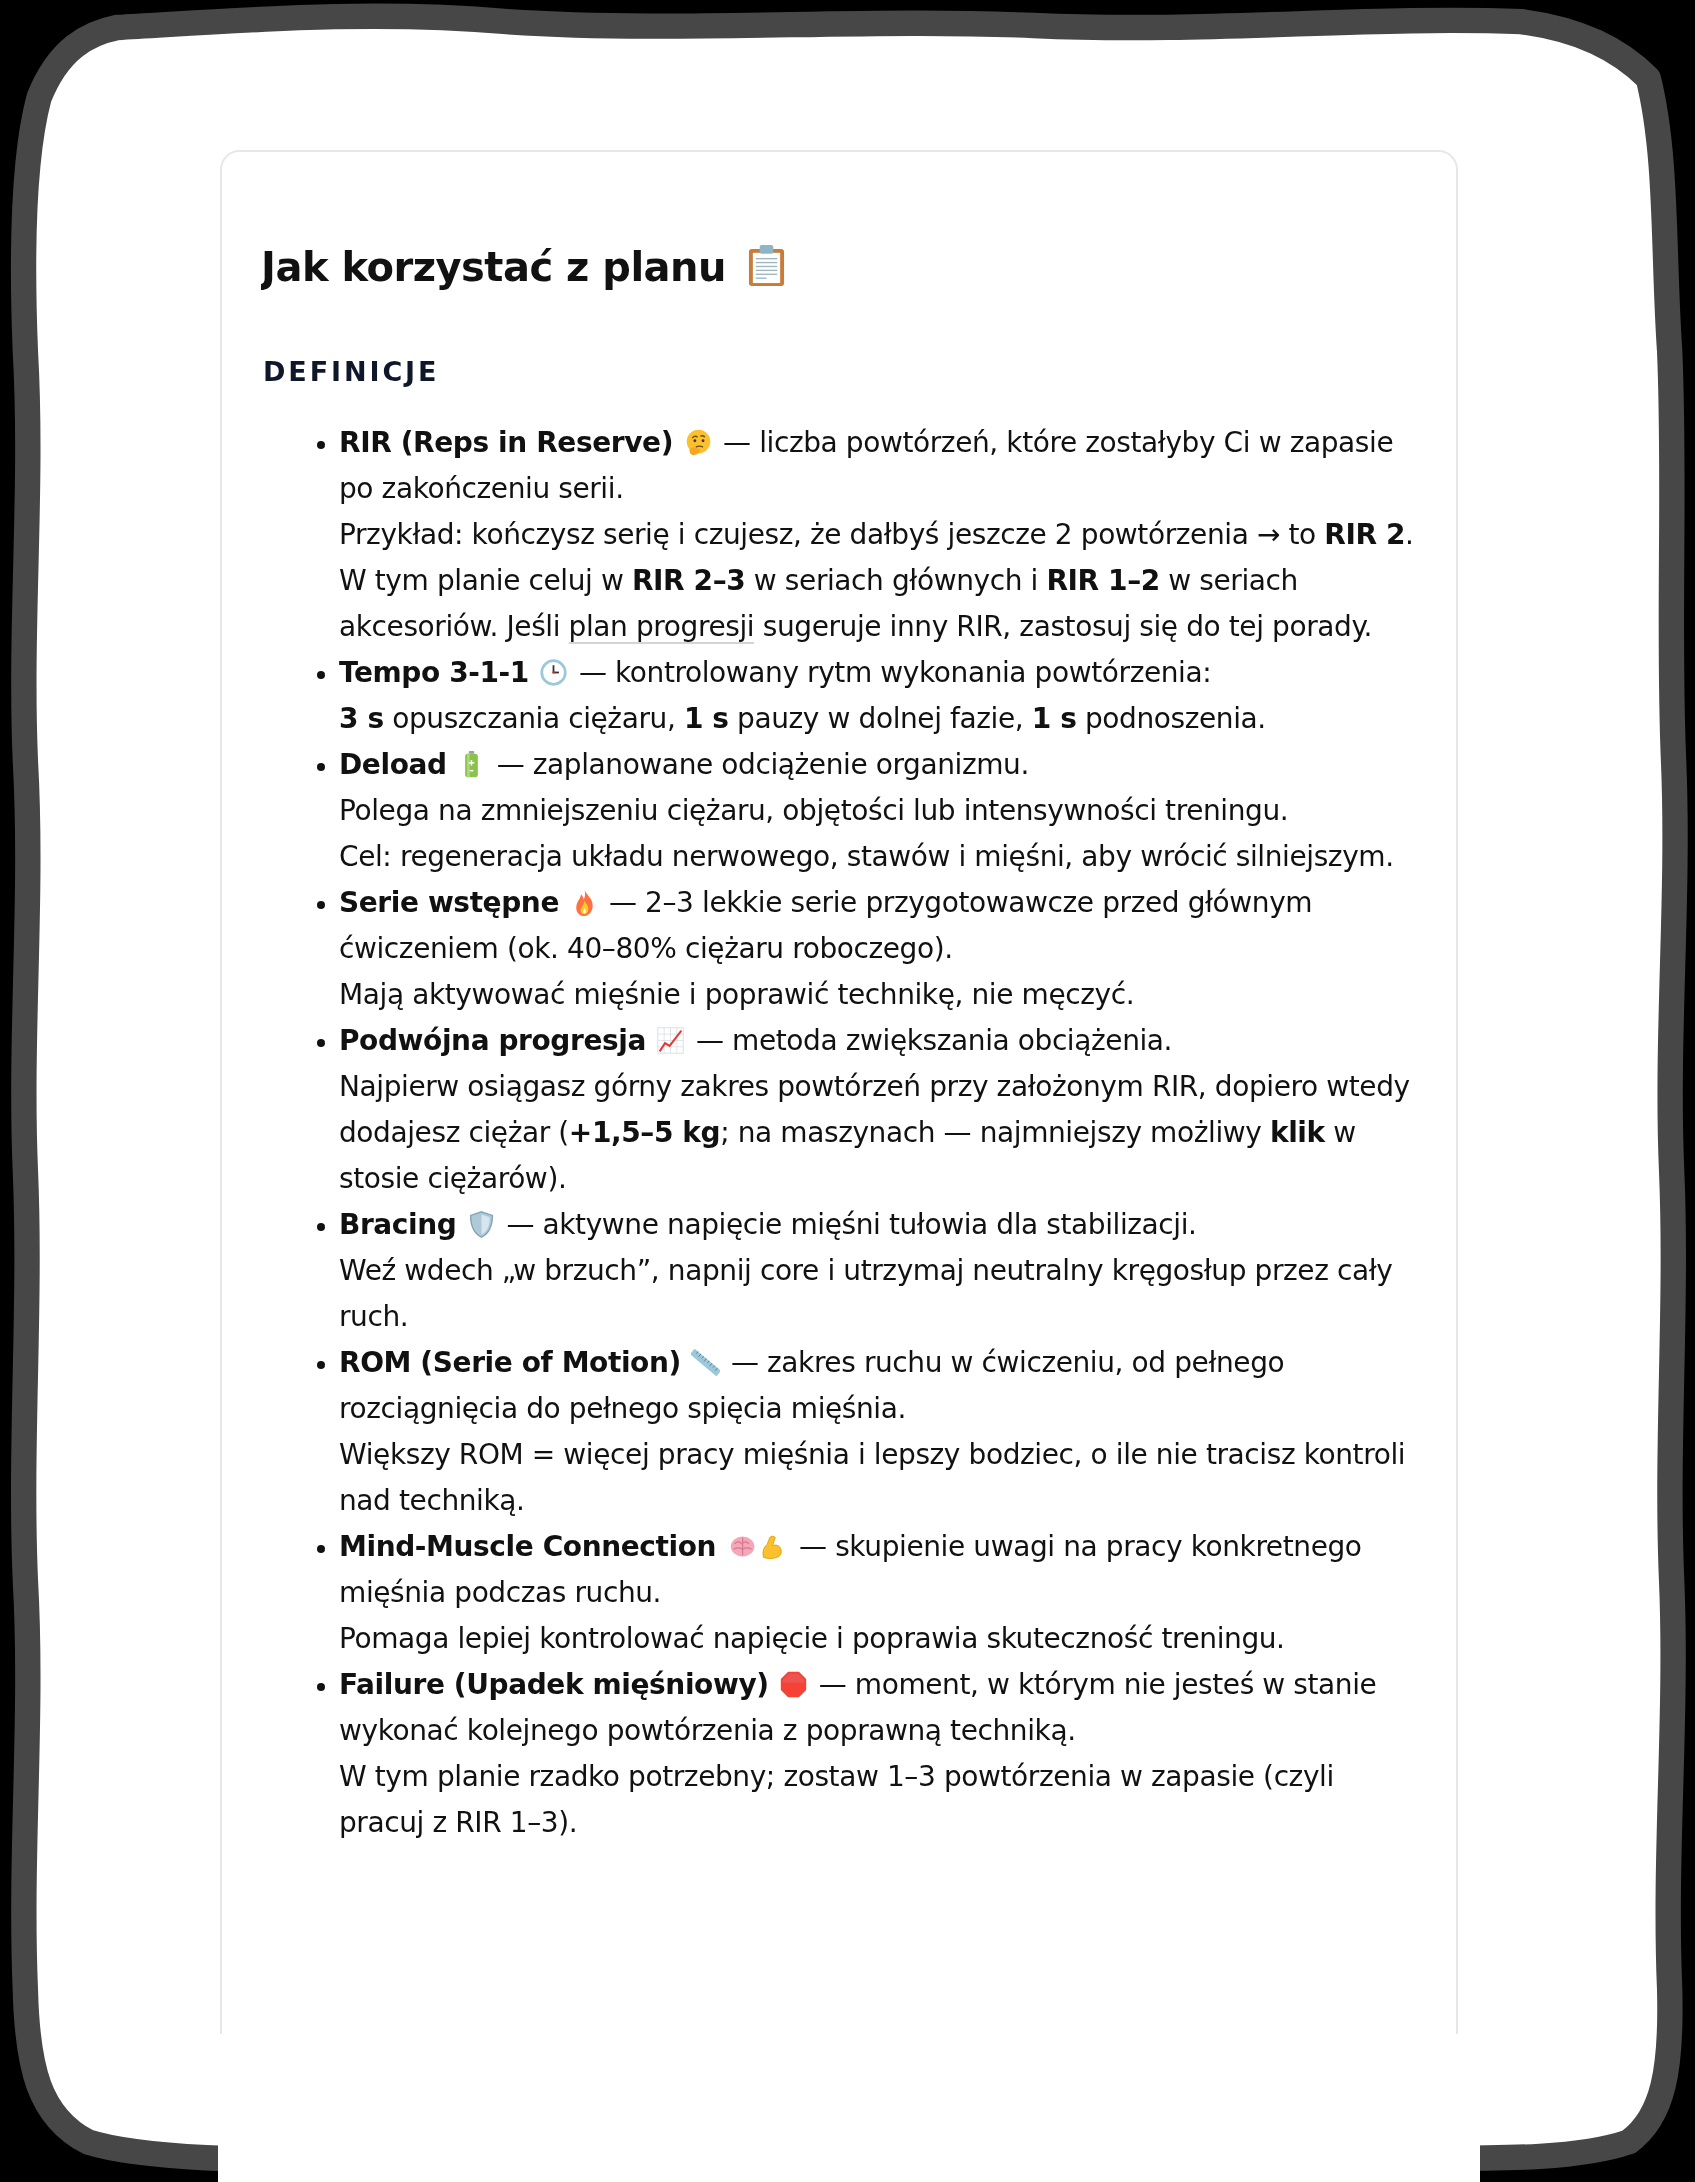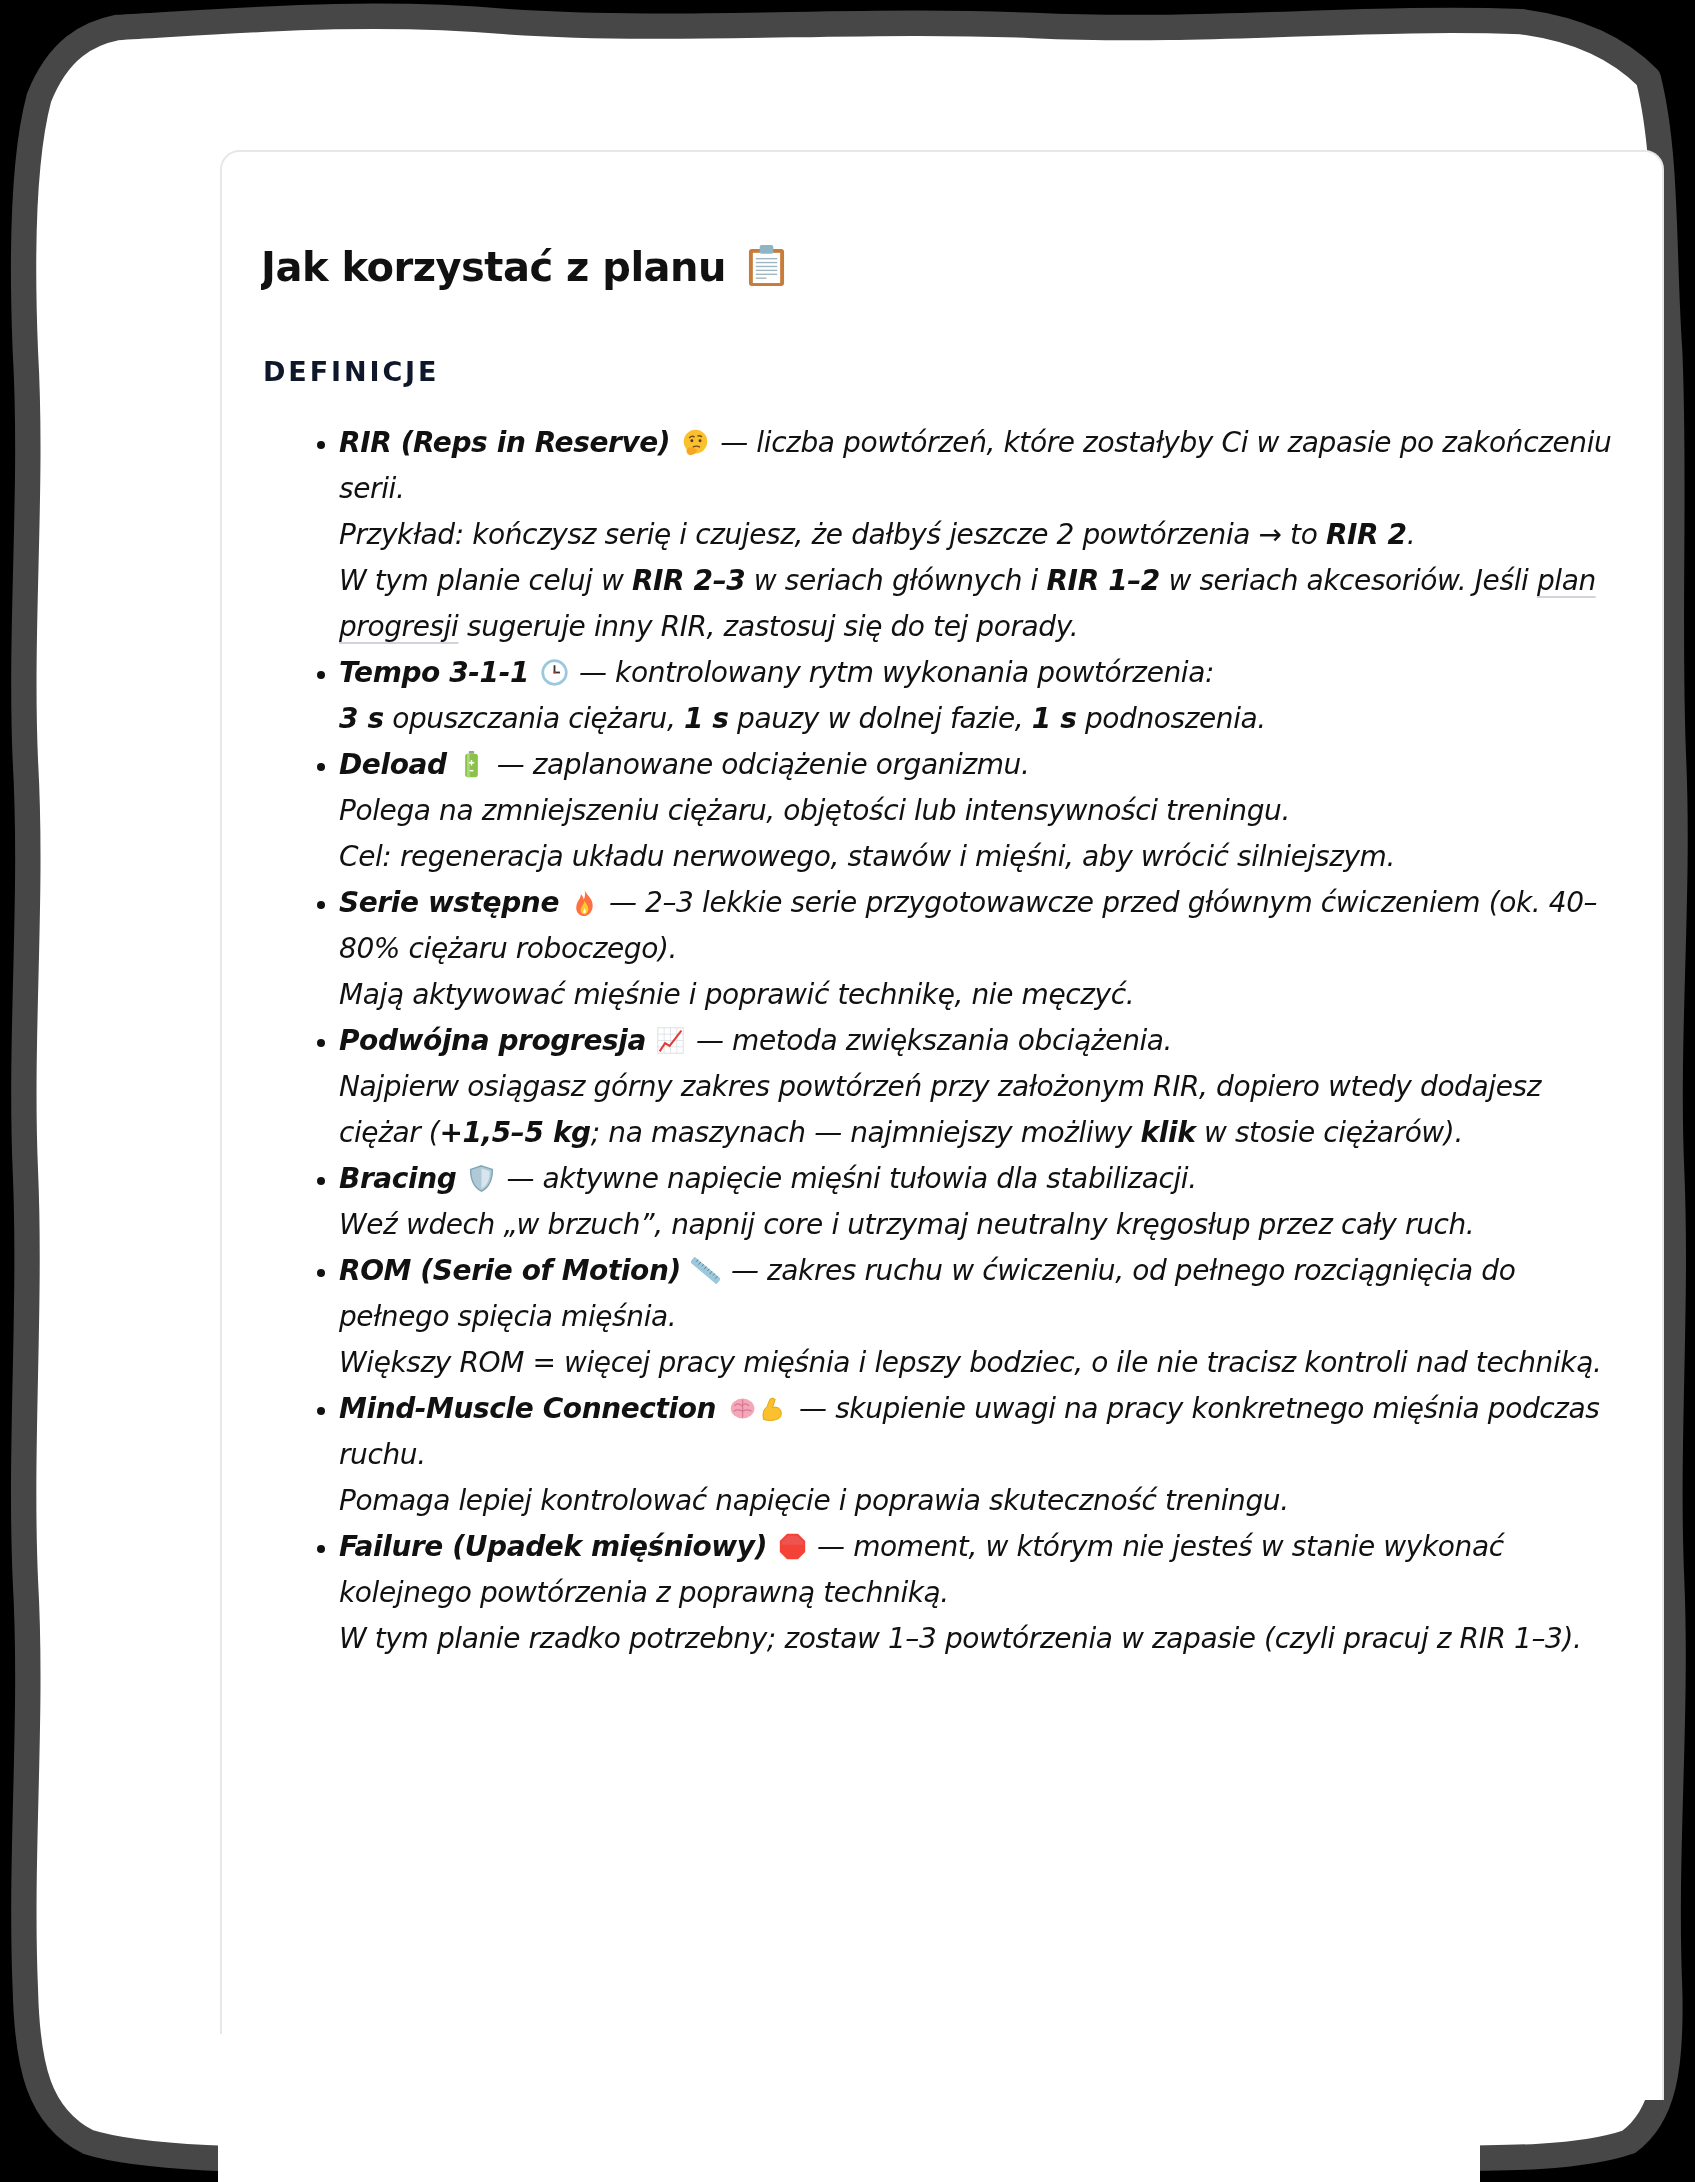--- a/index.html
+++ b/index.html
@@ -16,21 +16,21 @@
     }
     .frame-svg {
       position: absolute;
       left: 0; top: 0;
       width: 1696px; height: 2183px;
     }
     .card {
       position: absolute;
       left: 220px;
       top: 150px;
-      width: 1444px;
+      width: 1238px;
       height: 1950px;
       border: 2px solid #e5e7eb;
       border-bottom: none;
       border-radius: 19.5px 19.5px 0 0;
       background: #ffffff;
       box-sizing: border-box;
     }
     .card-inner {
       position: absolute;
       left: 39px;
@@ -70,21 +70,20 @@
       line-height: 35px;
     }
     ul.defs {
       margin: 31px 0 0 0;
       padding: 0 0 0 78px;
       list-style: disc;
       color: #111111;
       font-size: 28px;
       line-height: 46px;
       letter-spacing: -0.4px;
-      font-style: italic;
     }
     ul.defs li {
       padding-left: 0;
       margin: 0;
     }
     ul.defs li::marker {
       font-size: 25px;
     }
     .term { font-weight: bold; }
     .line { display: block; }

